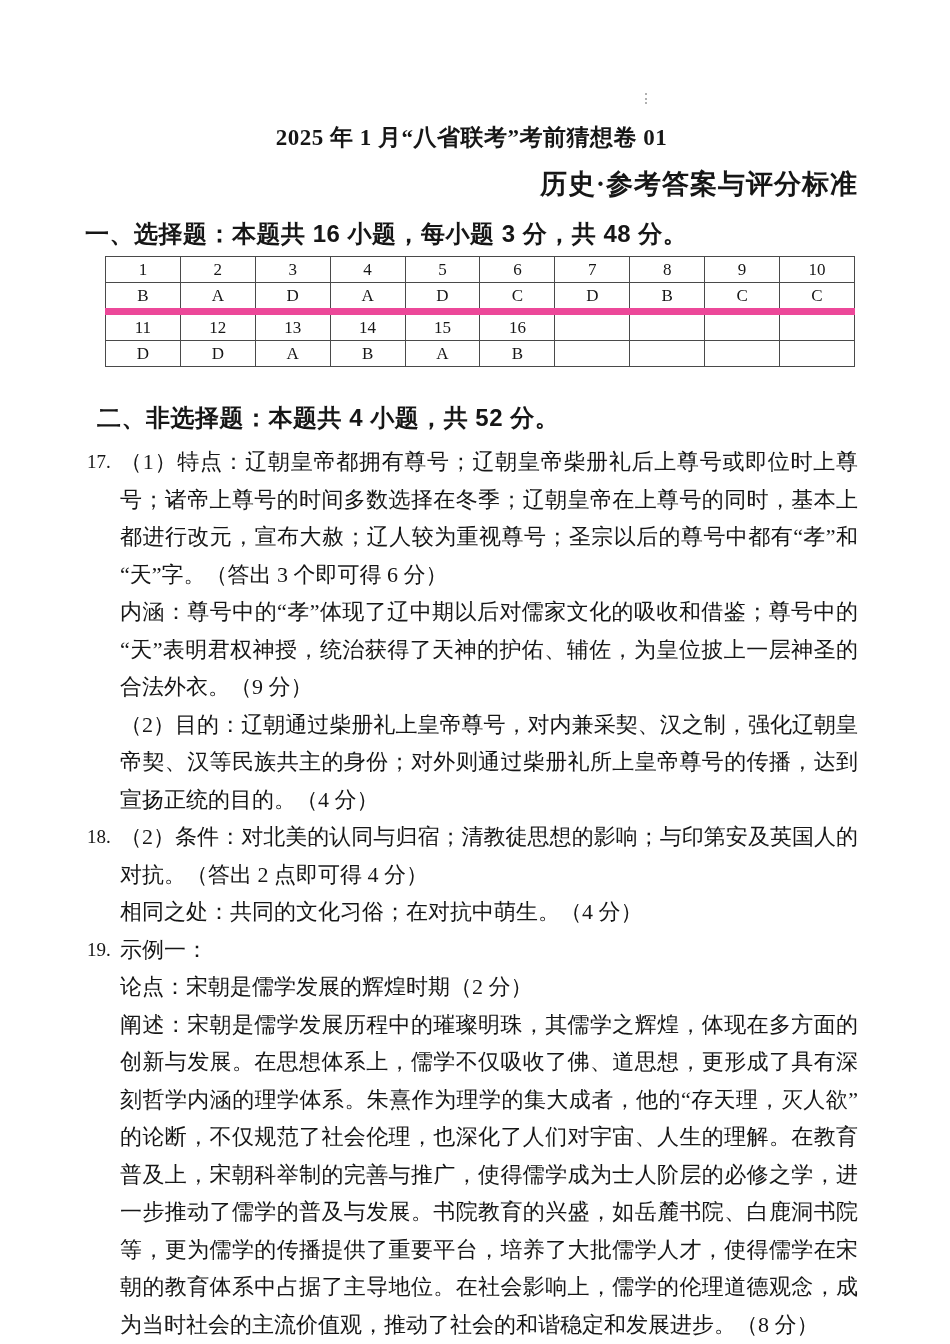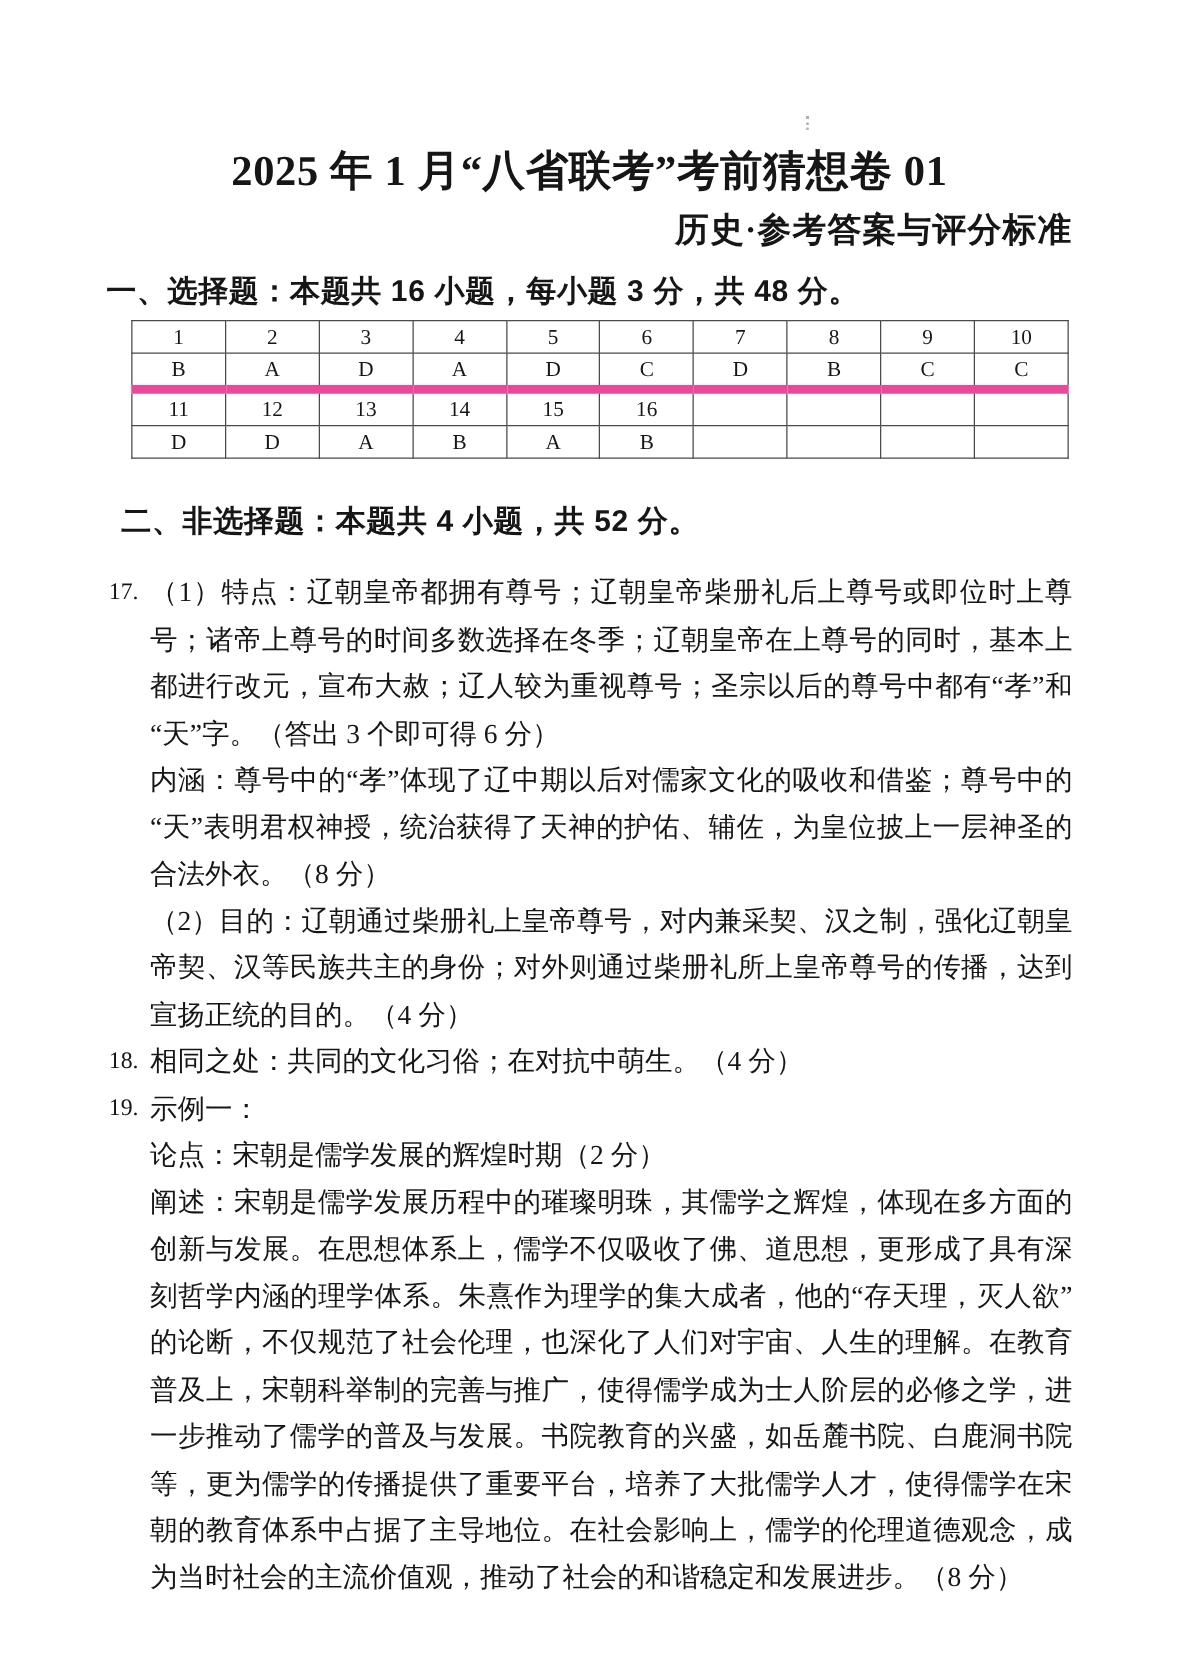--- a/index.html
+++ b/index.html
@@ -23,21 +23,21 @@
     position: absolute;
     left: 645px;
     top: 93px;
     width: 1px;
     height: 11px;
     border-left: 2px dotted #b0b0b0;
   }
   .doc-title {
     margin: 0 0 18px 0;
     text-align: center;
-    font-size: 34px;
+    font-size: 23px;
     line-height: 30px;
     font-weight: bold;
     letter-spacing: 0.5px;
   }
   .doc-subtitle {
     margin: 0 0 25px 0;
     text-align: right;
     font-size: 27px;
     line-height: 27px;
     font-weight: bold;
@@ -66,21 +66,21 @@
     text-align: center;
     vertical-align: middle;
     font-size: 17px;
     padding: 0;
     font-family: "Liberation Serif", "DejaVu Serif", serif;
   }
   table.answer-table tr.group-start td {
     border-top: 7px solid #ec4899;
   }
   .answers {
-    margin-top: 27px;
+    margin-top: 15px;
   }
   .qa {
     position: relative;
     padding-left: 35px;
   }
   .qnum {
     position: absolute;
     left: 2px;
     top: 0;
     font-size: 19px;
@@ -159,26 +159,27 @@
     </tbody>
   </table>
 
   <div class="sec-heading second">二、非选择题：本题共 4 小题，共 52 分。</div>
 
   <div class="answers">
 
     <div class="qa">
       <span class="qnum">17.</span>
       <p>（1）特点：辽朝皇帝都拥有尊号；辽朝皇帝柴册礼后上尊号或即位时上尊号；诸帝上尊号的时间多数选择在冬季；辽朝皇帝在上尊号的同时，基本上都进行改元，宣布大赦；辽人较为重视尊号；圣宗以后的尊号中都有“孝”和“天”字。（答出 3 个即可得 6 分）</p>
-      <p>内涵：尊号中的“孝”体现了辽中期以后对儒家文化的吸收和借鉴；尊号中的“天”表明君权神授，统治获得了天神的护佑、辅佐，为皇位披上一层神圣的合法外衣。（8 分）</p>
+      <p>内涵：尊号中的“孝”体现了辽中期以后对儒家文化的吸收和借鉴；尊号中的“天”表明君权神授，统治获得了天神的护佑、辅佐，为皇位披上一层神圣的合法外衣。（9 分）</p>
       <p>（2）目的：辽朝通过柴册礼上皇帝尊号，对内兼采契、汉之制，强化辽朝皇帝契、汉等民族共主的身份；对外则通过柴册礼所上皇帝尊号的传播，达到宣扬正统的目的。（4 分）</p>
     </div>
 
     <div class="qa">
       <span class="qnum">18.</span>
+      <p>（2）条件：对北美的认同与归宿；清教徒思想的影响；与印第安及英国人的对抗。（答出 2 点即可得 4 分）</p>
       <p>相同之处：共同的文化习俗；在对抗中萌生。（4 分）</p>
     </div>
 
     <div class="qa">
       <span class="qnum">19.</span>
       <p>示例一：</p>
       <p>论点：宋朝是儒学发展的辉煌时期（2 分）</p>
       <p>阐述：宋朝是儒学发展历程中的璀璨明珠，其儒学之辉煌，体现在多方面的创新与发展。在思想体系上，儒学不仅吸收了佛、道思想，更形成了具有深刻哲学内涵的理学体系。朱熹作为理学的集大成者，他的“存天理，灭人欲”的论断，不仅规范了社会伦理，也深化了人们对宇宙、人生的理解。在教育普及上，宋朝科举制的完善与推广，使得儒学成为士人阶层的必修之学，进一步推动了儒学的普及与发展。书院教育的兴盛，如岳麓书院、白鹿洞书院等，更为儒学的传播提供了重要平台，培养了大批儒学人才，使得儒学在宋朝的教育体系中占据了主导地位。在社会影响上，儒学的伦理道德观念，成为当时社会的主流价值观，推动了社会的和谐稳定和发展进步。（8 分）</p>
     </div>
 

